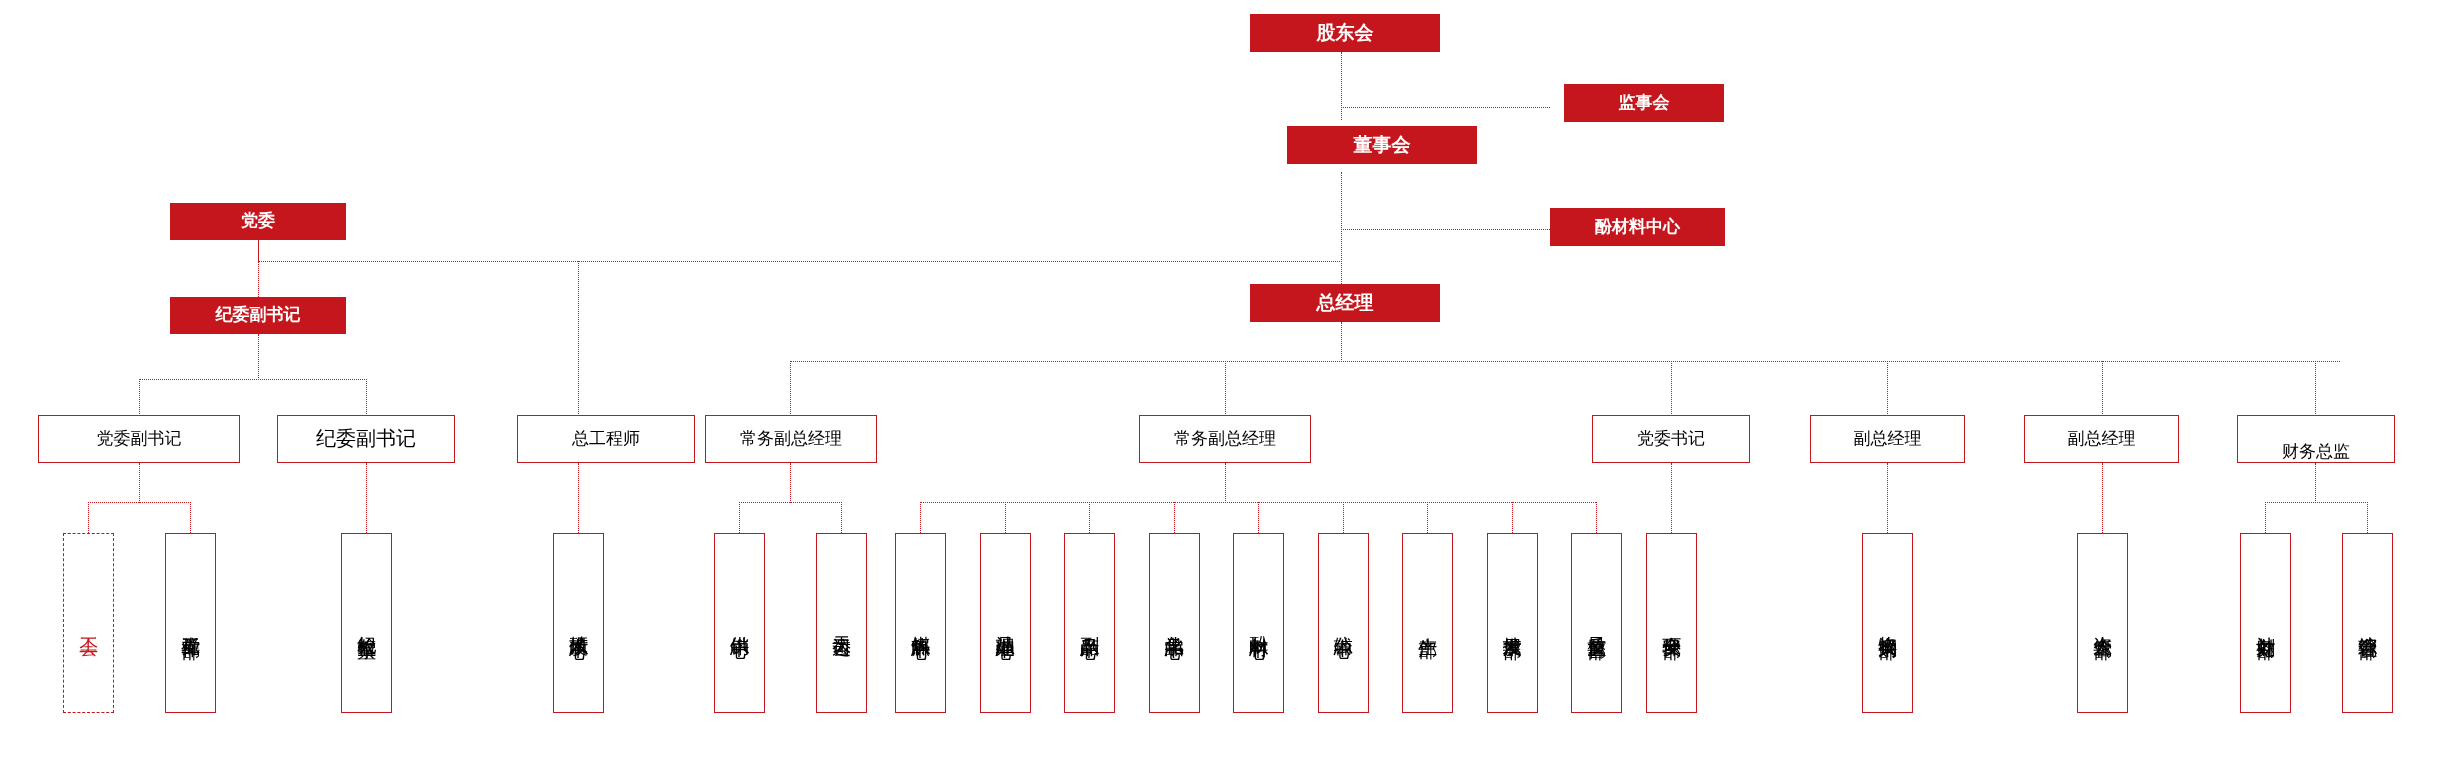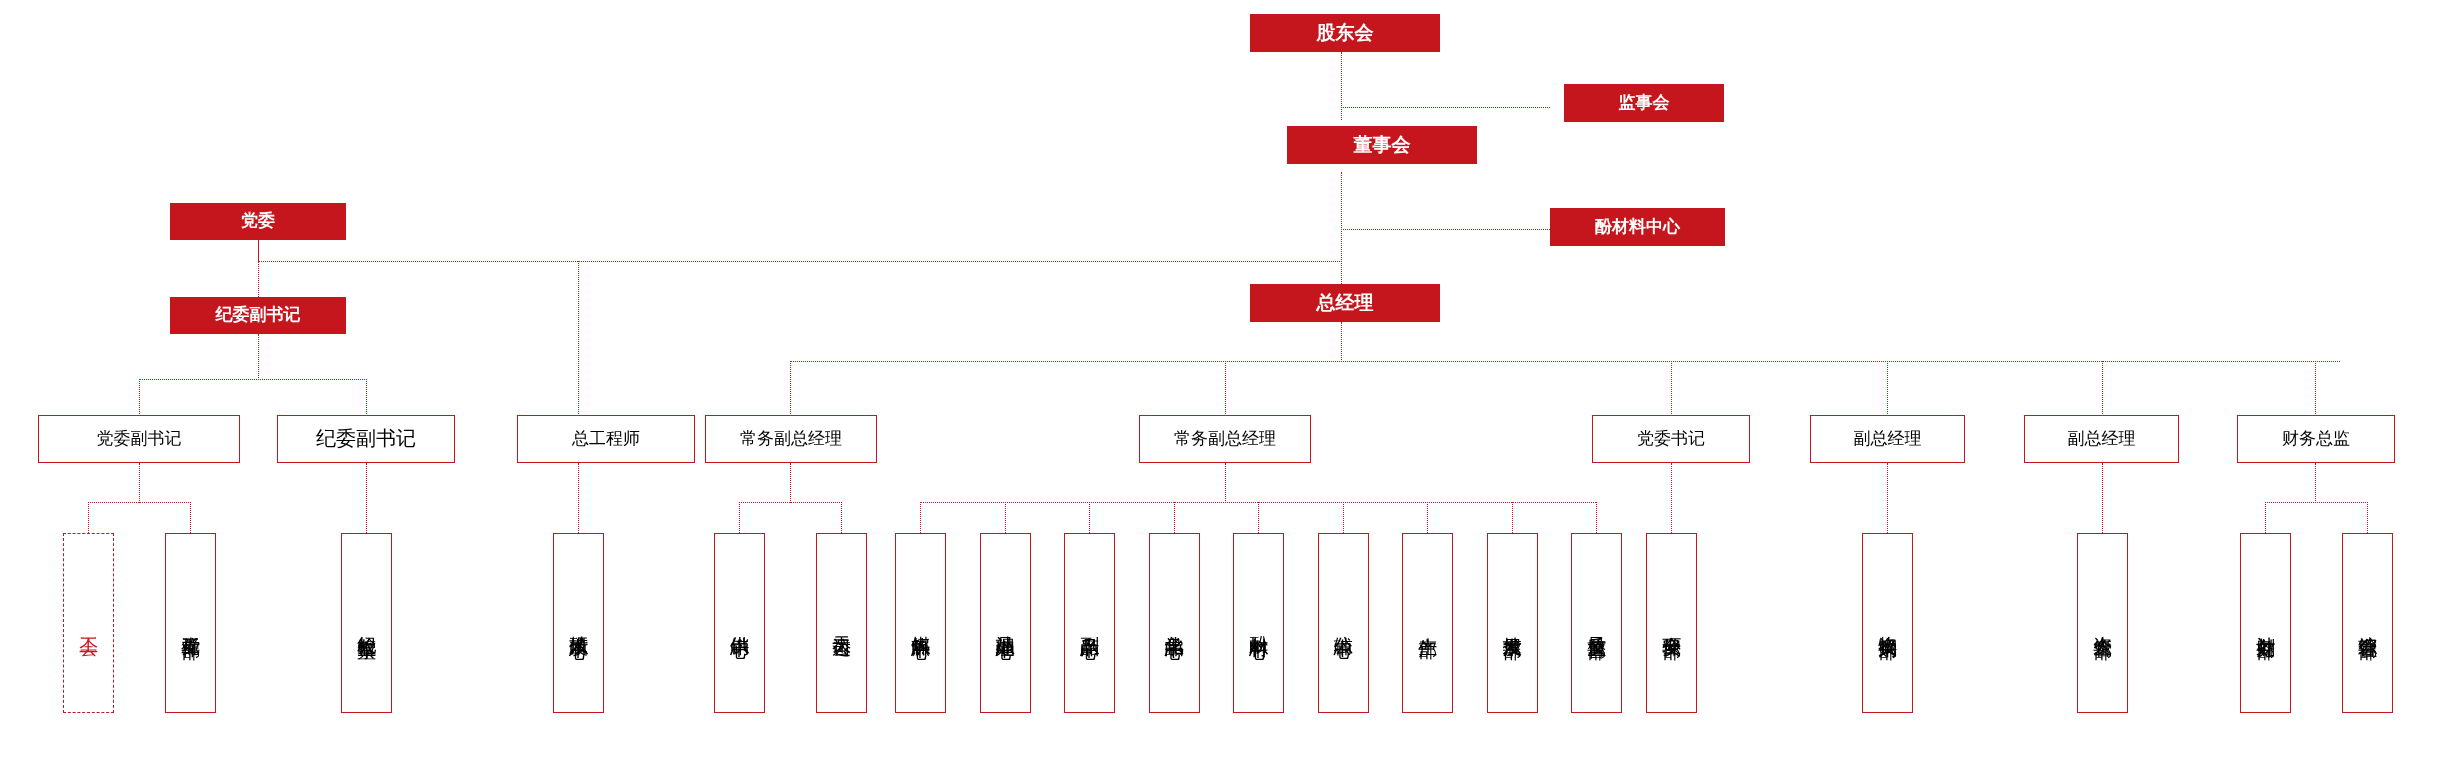--- a/index.html
+++ b/index.html
@@ -169,21 +169,21 @@
   </div>
 
   <div class="node outline" style="left:1810px;top:415px;width:155px;height:48px;font-size:17px;">
     <span>副总经理</span>
   </div>
 
   <div class="node outline" style="left:2024px;top:415px;width:155px;height:48px;font-size:17px;">
     <span>副总经理</span>
   </div>
 
-  <div class="node outline" style="left:2237px;top:415px;width:158px;height:48px;font-size:17px;">
+  <div class="node outline" style="left:2237px;top:415px;width:158px;height:48px;font-size:17px;align-items:flex-end;">
     <span>财务总监</span>
   </div>
 
   <div class="ln v" style="left:578px;top:463px;height:70px;"></div>
   <div class="node outline vert" style="left:553px;top:533px;width:51px;height:180px;font-size:19px;">
     <span>技术研发中心</span>
   </div>
 
   <div class="ln v" style="left:790px;top:463px;height:40px;"></div>
   <div class="ln h" style="left:739px;top:502px;width:103px;"></div>

